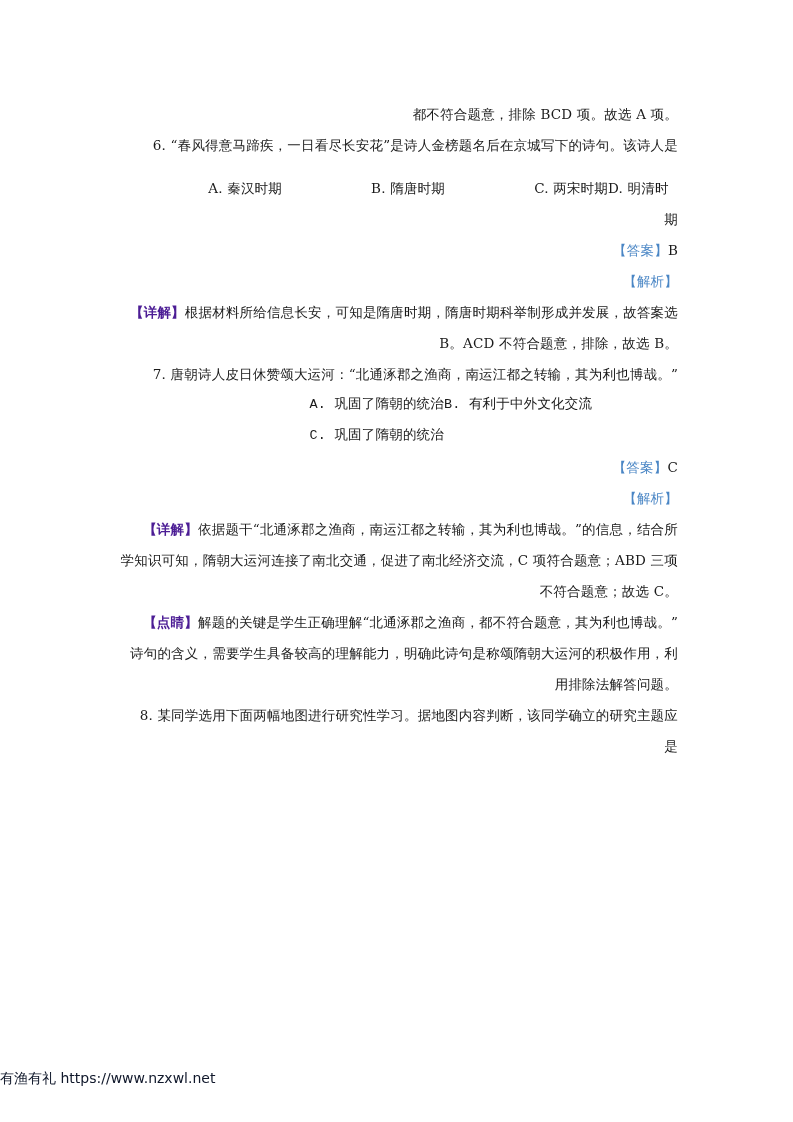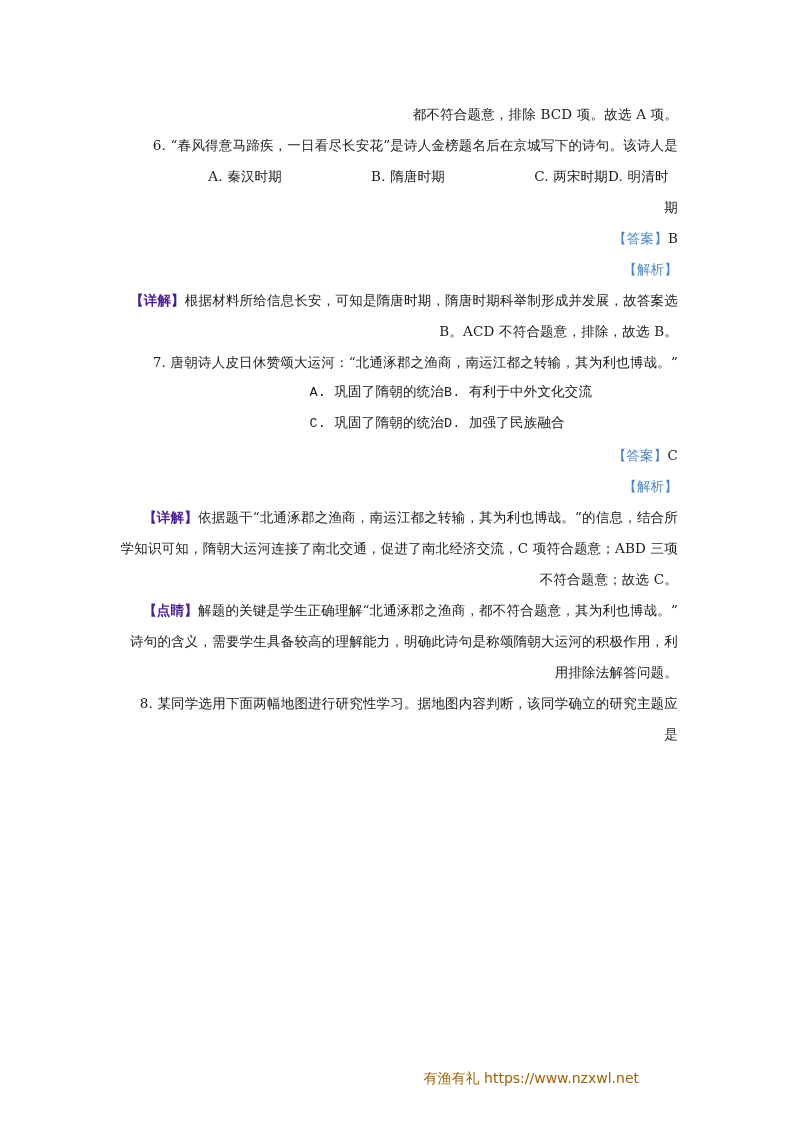--- a/index.html
+++ b/index.html
@@ -2,29 +2,29 @@
 <html><head>
   <meta charset="utf-8">
   <style>
     html, body { margin: 0; padding: 0; background: #ffffff; }
     body { width: 793px; height: 1122px; position: relative; overflow: hidden;
       font-family: "DejaVu Serif", "Liberation Serif", serif; color: #1a1a1a; }
     .page { position: absolute; left: 118px; top: 103px; width: 560px; text-align: right; }
     .line { height: 31px; line-height: 22px; font-size: 13.5px; white-space: nowrap; letter-spacing: 0.2px; }
     .tag-blue { color: #4a86c5; }
     .tag-bold { font-weight: bold; color: #4c1d95; }
-    .opts4 { display: flex; }
+    .opts4 { display: flex; margin-top: 12px; }
     .opts4 span.opt { display: inline-block; }
     .opts4 .o1 { width: 164px; }
     .opts4 .o2 { width: 163px; }
     .opts4 .o3 { width: 163px; }
     .opts2 { display: flex; font-family: Liberation Mono, monospace; }
     .opts2 .o1 { width: 326px; }
-    .footer { position: absolute; top: 1070px; left: 0; width: 639px; text-align: right;
-      font-family: "DejaVu Sans", "Liberation Sans", sans-serif; font-size: 14px; color: #a16207; }
+    .footer { position: absolute; top: 1070px; left: 0; width: 639px; text-align: left;
+      font-family: "DejaVu Sans", "Liberation Sans", sans-serif; font-size: 14px; color: #0f172a; }
   </style>
 </head>
 <body>
 
 <div class="page">
   <div class="line">都不符合题意，排除 BCD 项。故选 A 项。</div>
 
   <div class="line">6. “春风得意马蹄疾，一日看尽长安花”是诗人金榜题名后在京城写下的诗句。该诗人是</div>
   <div class="line opts4">
     <span class="opt o1">A. 秦汉时期</span>
@@ -44,21 +44,20 @@
   </div>
   <div class="line">B。ACD 不符合题意，排除，故选 B。</div>
 
   <div class="line">7. 唐朝诗人皮日休赞颂大运河：“北通涿郡之渔商，南运江都之转输，其为利也博哉。”</div>
   <div class="line opts2">
     <span class="opt o1">A. 巩固了隋朝的统治</span>
     <span class="opt o2">B. 有利于中外文化交流</span>
   </div>
   <div class="line opts2">
     <span class="opt o1">C. 巩固了隋朝的统治</span>
-    <span class="opt o2">D. 加强了民族融合</span>
   </div>
   <div class="line">
     <span class="tag-blue">【答案】</span><span>C</span>
   </div>
   <div class="line">
     <span class="tag-blue">【解析】</span>
   </div>
   <div class="line">
     <span class="tag-bold">【详解】</span><span>依据题干“北通涿郡之渔商，南运江都之转输，其为利也博哉。”的信息，结合所</span>
   </div>

